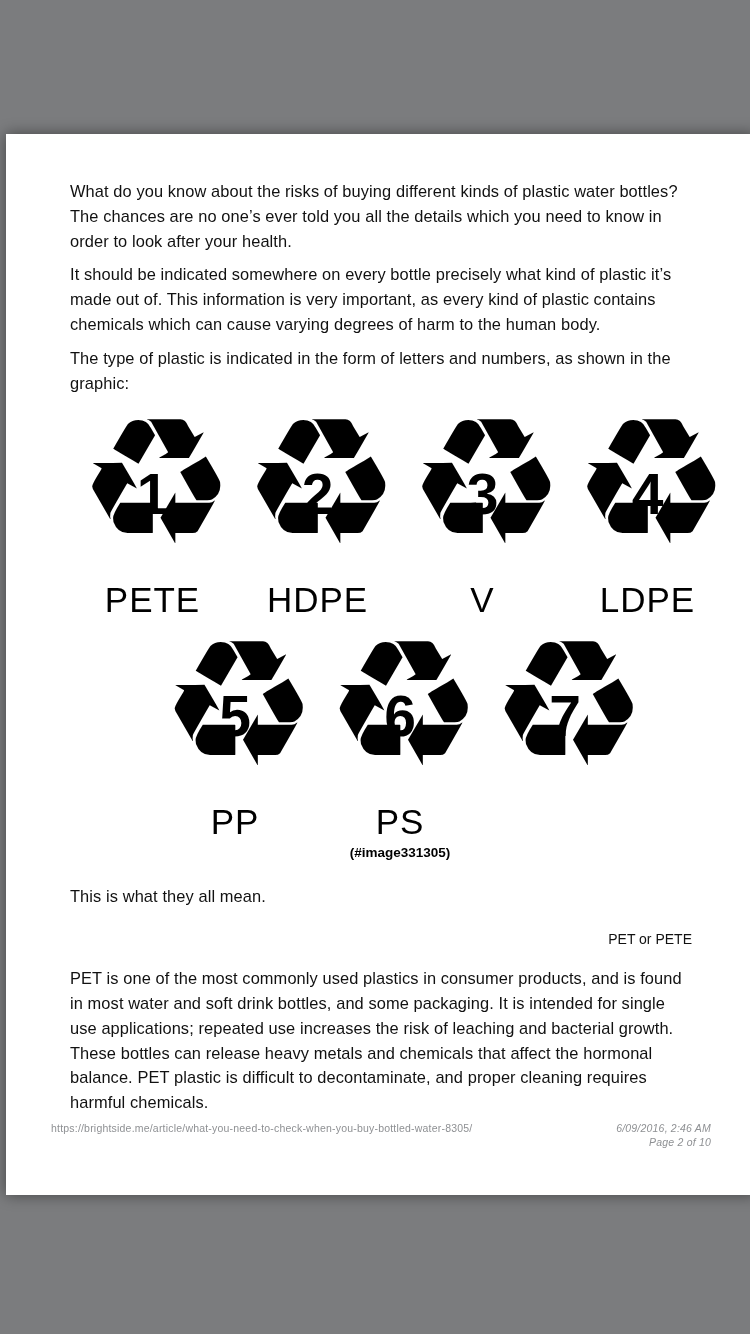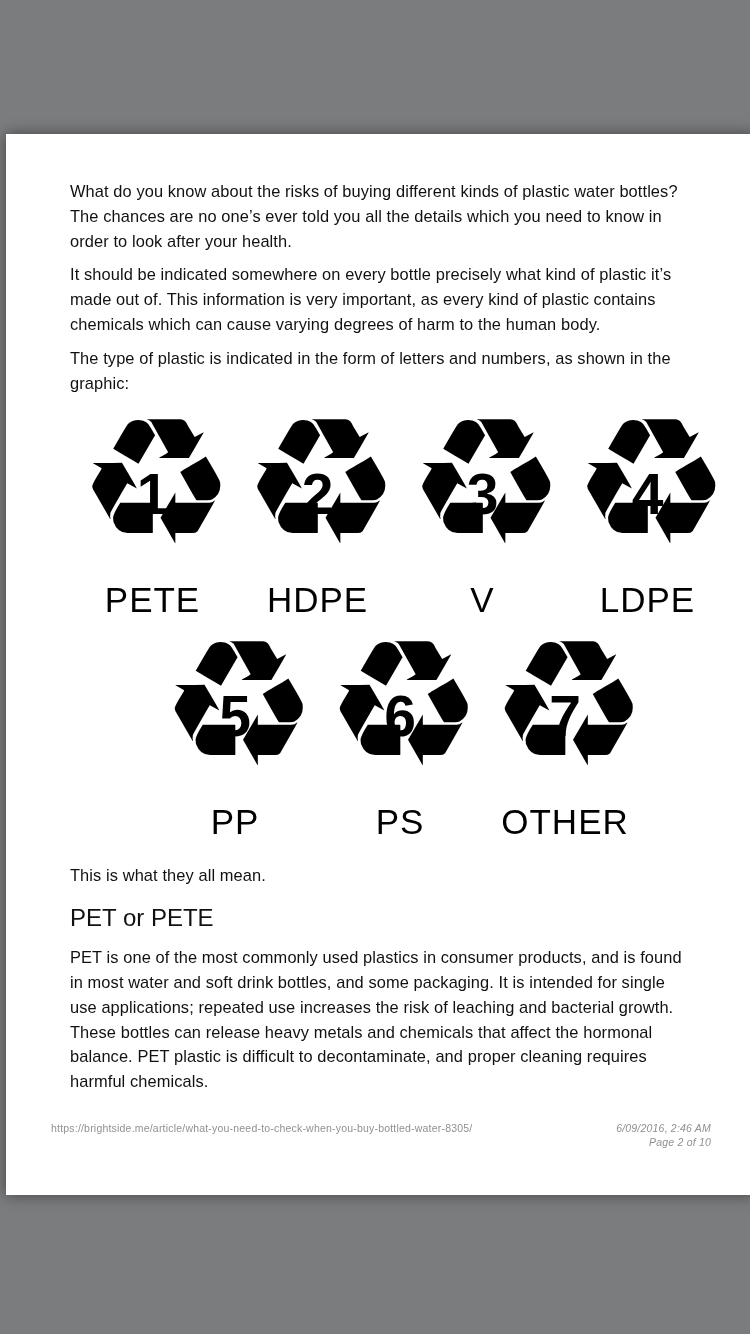--- a/index.html
+++ b/index.html
@@ -77,23 +77,23 @@
     font-weight: 700;
     font-size: 13.5px;
     line-height: 18px;
     color: #000;
   }
   
   .after-text { margin-top: 22px !important; }
   .heading {
     width: 622px;
     margin: 16px 0 13px 0;
-    text-align: left;
+    text-align: right;
     font-weight: 400;
-    font-size: 24px;
+    font-size: 14px;
     line-height: 28px;
     color: #111;
   }
   
   .footer {
     position: absolute;
     left: 45px; right: 45px; bottom: 46px;
     display: flex;
     justify-content: space-between;
     align-items: flex-start;
@@ -161,24 +161,24 @@
             <span class="glyph">♻</span>
             <span class="num">6</span>
           </div>
           <div class="sym-label">PS</div>
         </div>
         <div class="sym-cell">
           <div class="sym">
             <span class="glyph">♻</span>
             <span class="num">7</span>
           </div>
-          <div class="sym-label">OTHER</div>
         </div>
       </div>
 
+      <div class="caption">(#image331305)</div>
     </div>
 
     <p class="body after-text">This is what they all mean.</p>
 
     <div class="heading">PET or PETE</div>
 
     <p class="body">PET is one of the most commonly used plastics in consumer products, and is found in most water and soft drink bottles, and some packaging. It is intended for single use applications; repeated use increases the risk of leaching and bacterial growth. These bottles can release heavy metals and chemicals that affect the hormonal balance. PET plastic is difficult to decontaminate, and proper cleaning requires harmful chemicals.</p>
   </div>
 
   <div class="footer">

